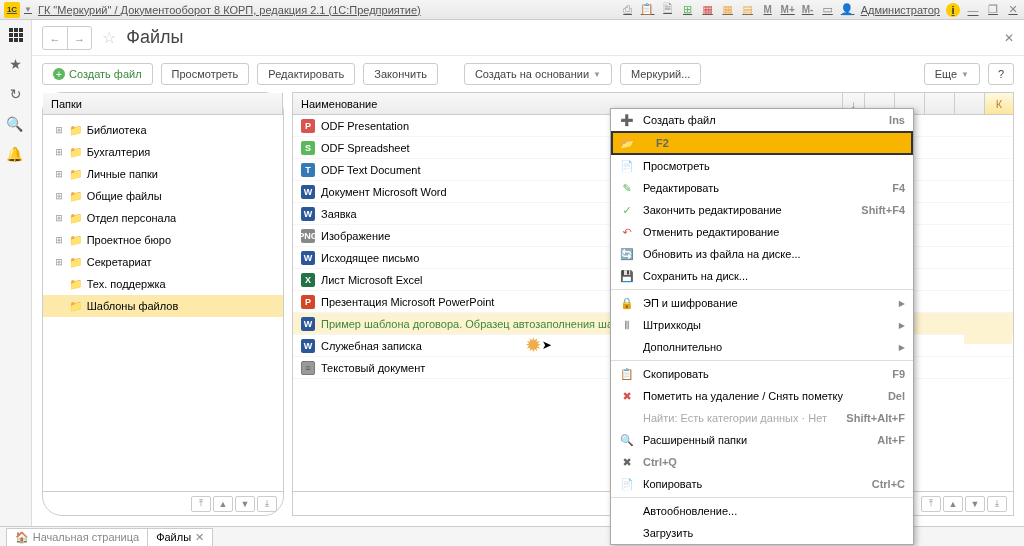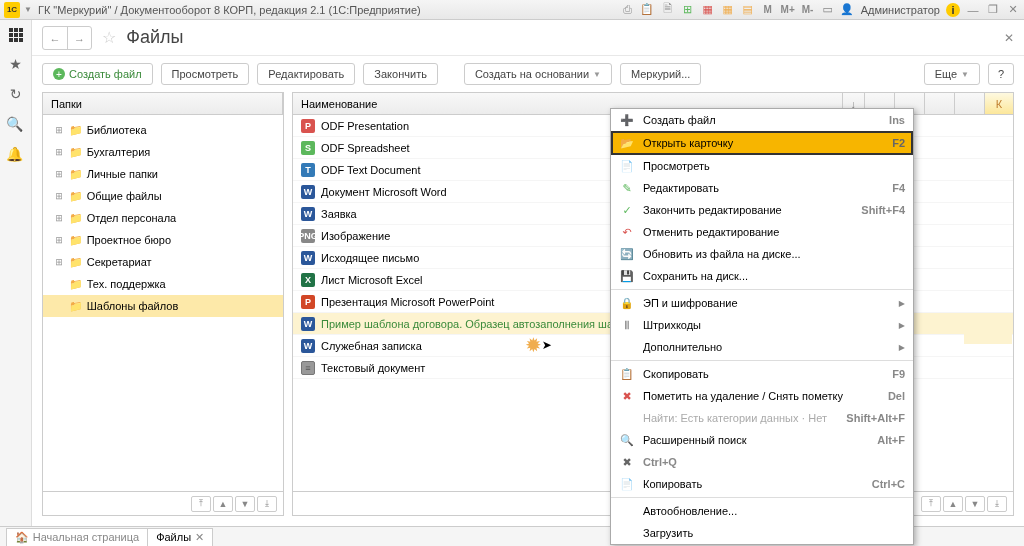--- a/index.html
+++ b/index.html
@@ -1,18 +1,18 @@
 <!DOCTYPE html>
 <html><head>
 <meta charset="utf-8">
 <style>
 * { box-sizing: border-box; margin: 0; padding: 0; font-family: Arial, sans-serif; font-size: 11px; }
 body { background: #fff; width: 1024px; height: 546px; overflow: hidden; position: relative; }
 
-.titlebar { height: 20px; background: linear-gradient(#f5f5f5, #e8e8e8); border-bottom: 1px solid #ccc; display: flex; align-items: center; padding: 0 4px; color: #555; }
+.titlebar { height: 20px; background: linear-gradient(#f5f5f5, #e8e8e8); border-bottom: 1px solid #ccc; display: flex; align-items: center; padding: 0 4px; color: #555; text-decoration: underline; }
 .titlebar .logo { width: 16px; height: 16px; background: #ffcc00; border-radius: 2px; margin-right: 4px; display: flex; align-items: center; justify-content: center; font-size: 8px; color: #333; font-weight: bold; }
 .titlebar .down-arrow { color: #888; font-size: 8px; margin-right: 6px; }
 .titlebar .title { flex: 1; }
 .titlebar .tb-icons { display: flex; gap: 6px; align-items: center; }
 .titlebar .tb-icon { width: 14px; height: 14px; display: flex; align-items: center; justify-content: center; color: #888; cursor: pointer; }
 .titlebar .info-icon { background: #ffcc00; border-radius: 50%; color: #333; font-weight: bold; }
 .titlebar .user-icon { color: #888; }
 
 .leftbar { position: absolute; left: 0; top: 20px; width: 32px; bottom: 20px; background: #f5f5f5; border-right: 1px solid #ddd; display: flex; flex-direction: column; align-items: center; padding-top: 8px; gap: 14px; }
 .leftbar .lb-icon { color: #666; cursor: pointer; font-size: 14px; }
@@ -33,21 +33,21 @@
 .btn { border: 1px solid #ccc; border-radius: 3px; padding: 4px 10px; background: #fff; cursor: pointer; color: #444; display: flex; align-items: center; gap: 4px; }
 .btn.green { color: #3a8a3a; }
 .btn .plus { background: #5cb85c; color: #fff; border-radius: 50%; width: 12px; height: 12px; display: flex; align-items: center; justify-content: center; font-size: 10px; }
 .btn .dd { color: #999; font-size: 8px; }
 .toolbar .spacer { flex: 1; }
 .btn-q { width: 26px; justify-content: center; }
 
 .body { flex: 1; display: flex; padding: 0 10px 10px 10px; gap: 8px; overflow: hidden; }
 
 .panel { border: 1px solid #ccc; display: flex; flex-direction: column; }
-.panel-left { width: 242px; }
+.panel-left { width: 242px; border-radius: 20px; }
 .panel-right { flex: 1; }
 .panel-header { background: linear-gradient(#f8f8f8, #ececec); border-bottom: 1px solid #ccc; height: 22px; display: flex; align-items: center; }
 .ph-cell { padding: 0 8px; height: 100%; display: flex; align-items: center; border-right: 1px solid #ccc; }
 .ph-cell.main { flex: 1; }
 .ph-cell.sort { color: #888; }
 .ph-cell.letter { width: 28px; background: linear-gradient(#fef9e0, #fce79b); color: #c08030; justify-content: center; border-right: none; }
 .ph-cell.small { width: 30px; justify-content: center; }
 .tree { flex: 1; overflow: auto; padding: 4px 0; }
 .tree-row { display: flex; align-items: center; height: 22px; padding: 0 4px 0 10px; cursor: pointer; gap: 4px; }
 .tree-row .expand { color: #999; width: 12px; text-align: center; font-size: 9px; }
@@ -306,21 +306,20 @@
 <div class="right-yellow"></div>
 
 <div class="ctx-menu" id="ctx">
     <div class="ctx-item">
       <span class="ctx-icon" style="color:#5cb85c">➕</span>
       <span class="ctx-label">Создать файл</span>
       <span class="ctx-shortcut">Ins</span>
     </div>
     <div class="ctx-item highlighted">
       <span class="ctx-icon" style="color:#666">📂</span>
-      <span class="ctx-label">Открыть карточку</span>
       <span class="ctx-shortcut">F2</span>
     </div>
     <div class="ctx-item">
       <span class="ctx-icon" style="color:#666">📄</span>
       <span class="ctx-label">Просмотреть</span>
     </div>
     <div class="ctx-item">
       <span class="ctx-icon" style="color:#5cb85c">✎</span>
       <span class="ctx-label">Редактировать</span>
       <span class="ctx-shortcut">F4</span>
@@ -369,21 +368,21 @@
       <span class="ctx-label">Пометить на удаление / Снять пометку</span>
       <span class="ctx-shortcut">Del</span>
     </div>
     <div class="ctx-item disabled">
       <span class="ctx-icon"></span>
       <span class="ctx-label">Найти: Есть категории данных · Нет</span>
       <span class="ctx-shortcut">Shift+Alt+F</span>
     </div>
     <div class="ctx-item">
       <span class="ctx-icon" style="color:#666">🔍</span>
-      <span class="ctx-label">Расширенный поиск</span>
+      <span class="ctx-label">Расширенный папки</span>
       <span class="ctx-shortcut">Alt+F</span>
     </div>
     <div class="ctx-item disabled">
       <span class="ctx-icon" style="color:#666">✖</span>
       <span class="ctx-shortcut">Ctrl+Q</span>
     </div>
     <div class="ctx-item">
       <span class="ctx-icon" style="color:#666">📄</span>
       <span class="ctx-label">Копировать</span>
       <span class="ctx-shortcut">Ctrl+C</span>

